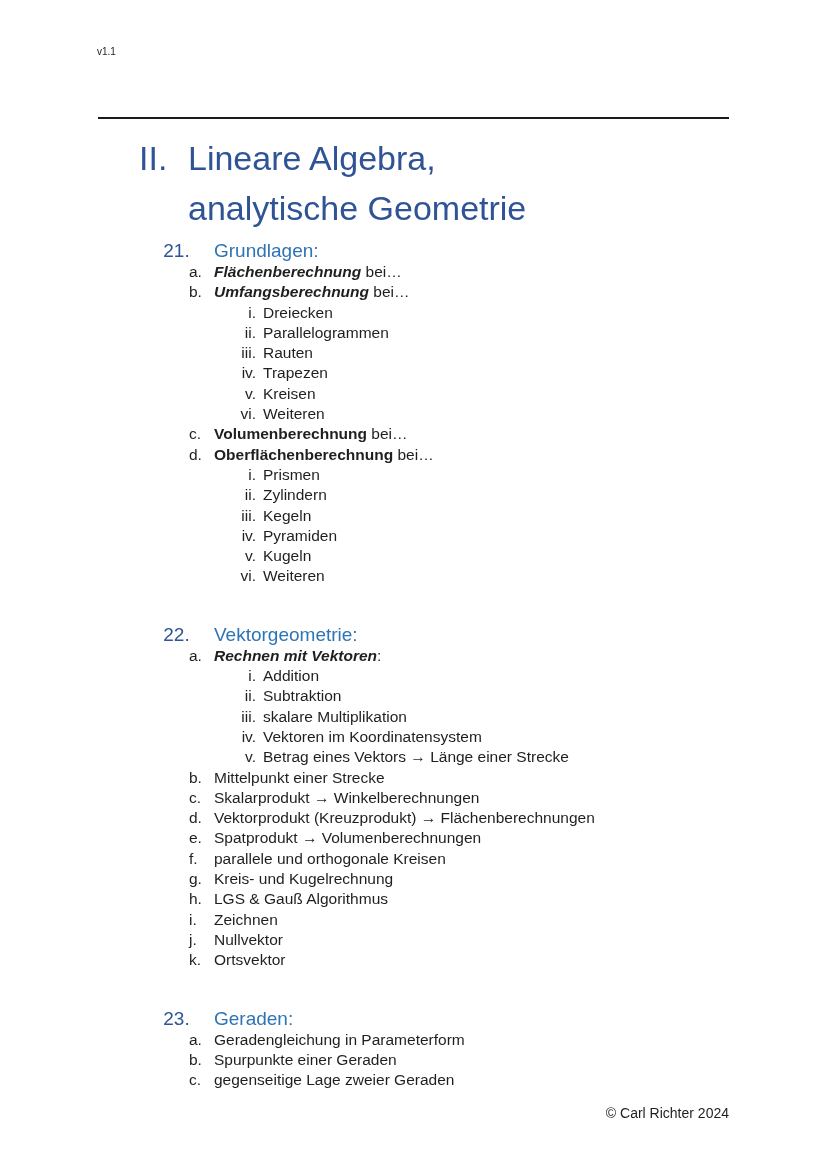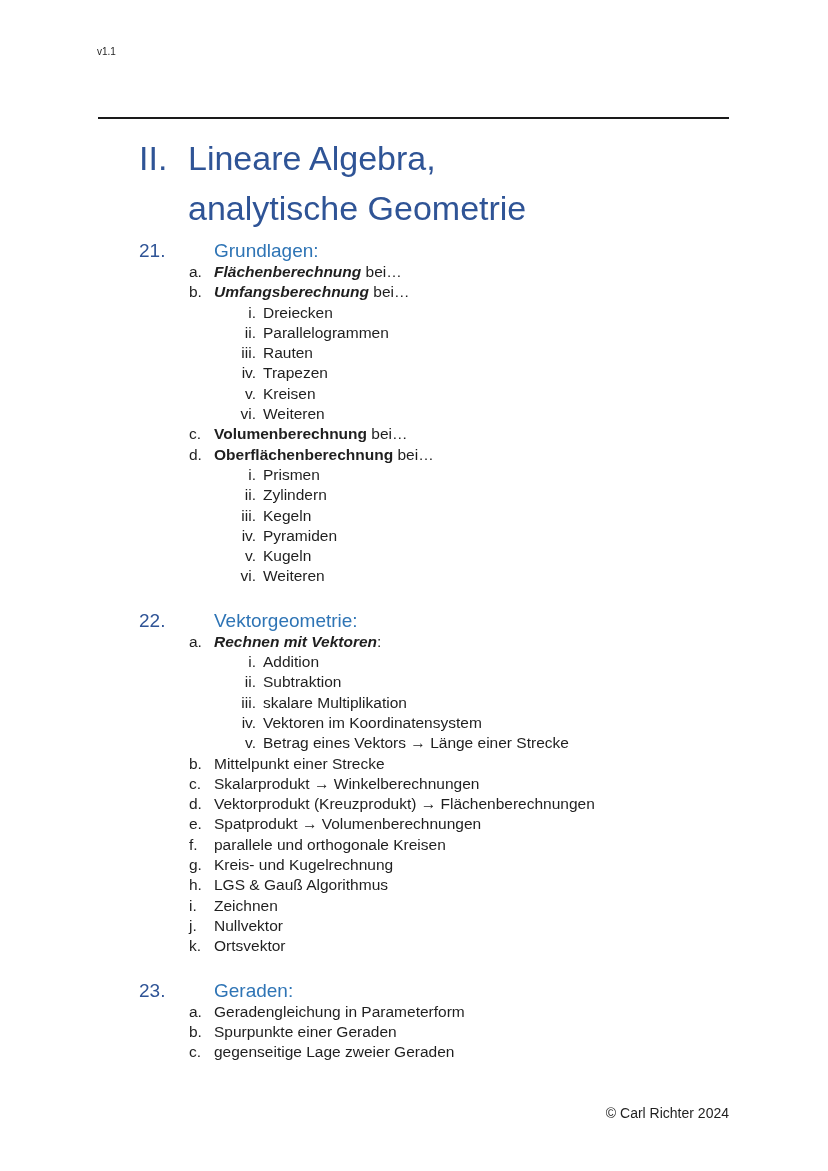--- a/index.html
+++ b/index.html
@@ -20,23 +20,23 @@
     border-top: 2px solid var(--rule, #1a1a1a);
   }
   main { position: absolute; left: 16px; top: 133px; width: 672px; }
   .h1 {
     display: flex;
     margin-left: 123px;
     color: var(--chapter-heading, #2F5496);
     font-size: 34px; line-height: 50px;
   }
   .h1-num { width: 49px; flex: 0 0 auto; }
-  .sec { margin-top: 22px; }
+  .sec { margin-top: 36px; }
   #sections > .sec:first-child { margin-top: 6px; }
-  .sec-head { display: flex; font-size: 19px; line-height: 23px; }
+  .sec-head { display: flex; font-size: 19px; line-height: 23px; text-align: center; }
   .sec-num { margin-left: 123px; width: 75px; flex: 0 0 auto; color: var(--section-number, #2F5496); }
   .sec-title { color: var(--section-title, #2E74B5); }
   .item { display: flex; font-size: 15.5px; line-height: 20.3px; }
   .l1-marker { margin-left: 173px; width: 25px; flex: 0 0 auto; }
   .l2-marker { margin-left: 200px; width: 40px; text-align: right; margin-right: 7px; flex: 0 0 auto; }
   .seg-bold-italic { font-weight: 700; font-style: italic; }
   .seg-bold { font-weight: 700; }
   .footer {
     position: absolute; right: 99px; top: 1105px;
     font-size: 14px;

